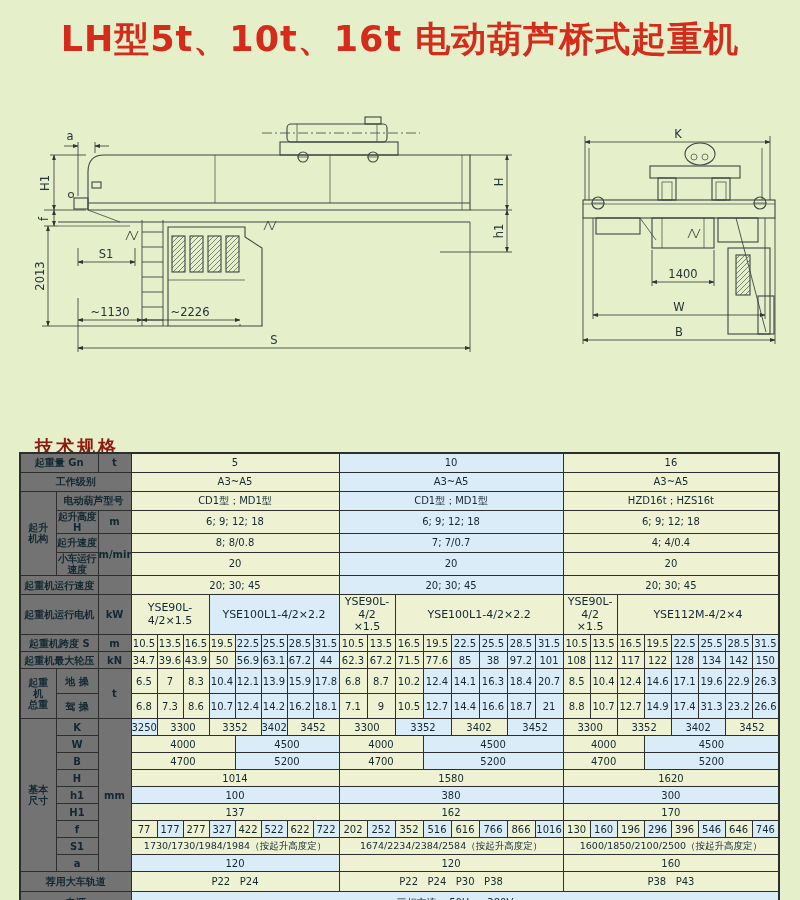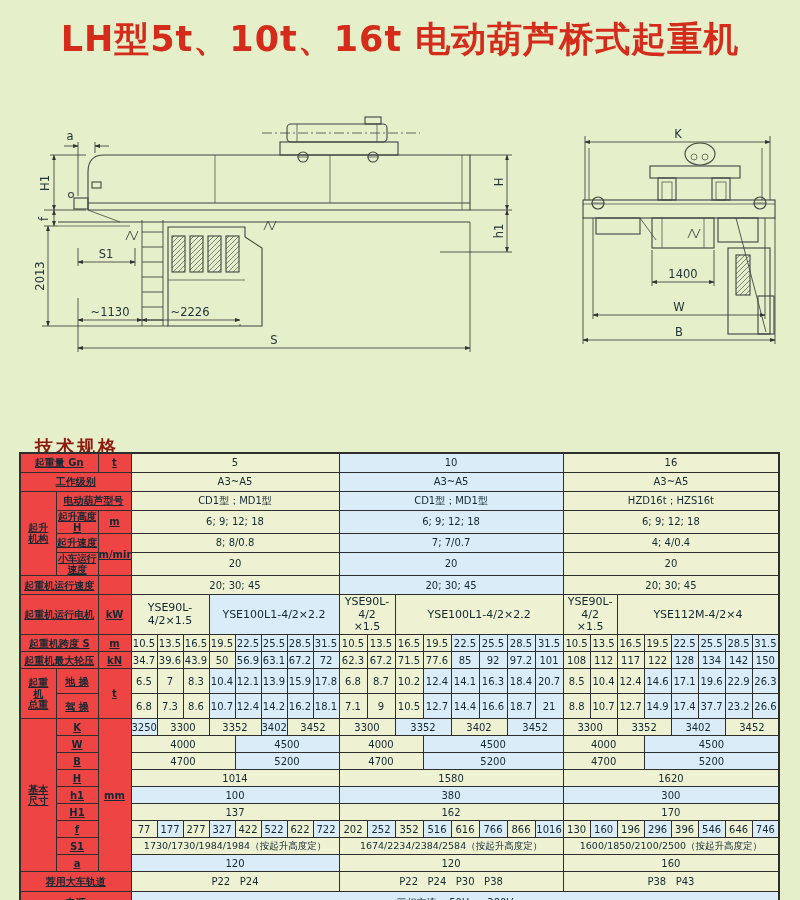--- a/index.html
+++ b/index.html
@@ -24,21 +24,21 @@
     border-collapse:collapse;table-layout:fixed;width:761px;
     border:2px solid #2e2e2e;
   }
   table.spec td{
     border:1px solid #2e2e2e;text-align:center;vertical-align:middle;
     padding:0;font-size:10px;line-height:1.12;color:#122832;
     white-space:pre-wrap;overflow:hidden;
   }
   tr{height:17px;} tr.t{height:19px;} tr.m{height:25px;}
   tr.mot{height:40px;} tr.r{height:20px;} tr.p{height:22px;border-radius:9px;}
-  td.grp,td.lbl,td.unit{background:#ef4444;font-weight:bold;font-size:10.5px;text-decoration:underline;}
+  td.grp,td.lbl,td.unit{background:#737373;font-weight:bold;font-size:10.5px;}
   td.unit{font-size:9px;}
   td.cg{background:#eef2d3;}
   td.cb{background:#d9ecf7;}
   tr.mot td.cg,tr.mot td.cb{font-size:11px;}
   tr.sm2 td.cg,tr.sm2 td.cb{font-size:9.5px;margin-top:46px;}
   td.sm{font-size:7.5px;letter-spacing:-0.5px;}
 </style>
 </head>
 <body>
 
@@ -327,27 +327,27 @@
       <tr>
         <td class="lbl" colspan="2">起重机最大轮压</td>
         <td class="unit">kN</td>
         <td class="cg">34.7</td>
         <td class="cg">39.6</td>
         <td class="cg">43.9</td>
         <td class="cg">50</td>
         <td class="cb">56.9</td>
         <td class="cb">63.1</td>
         <td class="cb">67.2</td>
-        <td class="cb">72</td>
+        <td class="cb">44</td>
         <td class="cg">62.3</td>
         <td class="cg">67.2</td>
         <td class="cg">71.5</td>
         <td class="cg">77.6</td>
         <td class="cb">85</td>
-        <td class="cb">92</td>
+        <td class="cb">38</td>
         <td class="cb">97.2</td>
         <td class="cb">101</td>
         <td class="cg">108</td>
         <td class="cg">112</td>
         <td class="cg">117</td>
         <td class="cg">122</td>
         <td class="cb">128</td>
         <td class="cb">134</td>
         <td class="cb">142</td>
         <td class="cb">150</td>
@@ -399,21 +399,21 @@
         <td class="cb">12.7</td>
         <td class="cb">14.4</td>
         <td class="cb">16.6</td>
         <td class="cb">18.7</td>
         <td class="cb">21</td>
         <td class="cg">8.8</td>
         <td class="cg">10.7</td>
         <td class="cg">12.7</td>
         <td class="cb">14.9</td>
         <td class="cb">17.4</td>
-        <td class="cb">37.7</td>
+        <td class="cb">31.3</td>
         <td class="cb">23.2</td>
         <td class="cb">26.6</td>
       </tr>
       <tr>
         <td class="grp" rowspan="9">基本
 尺寸</td>
         <td class="lbl">K</td>
         <td class="unit" rowspan="9">mm</td>
         <td class="cb">3250</td>
         <td class="cg" colspan="2">3300</td>

